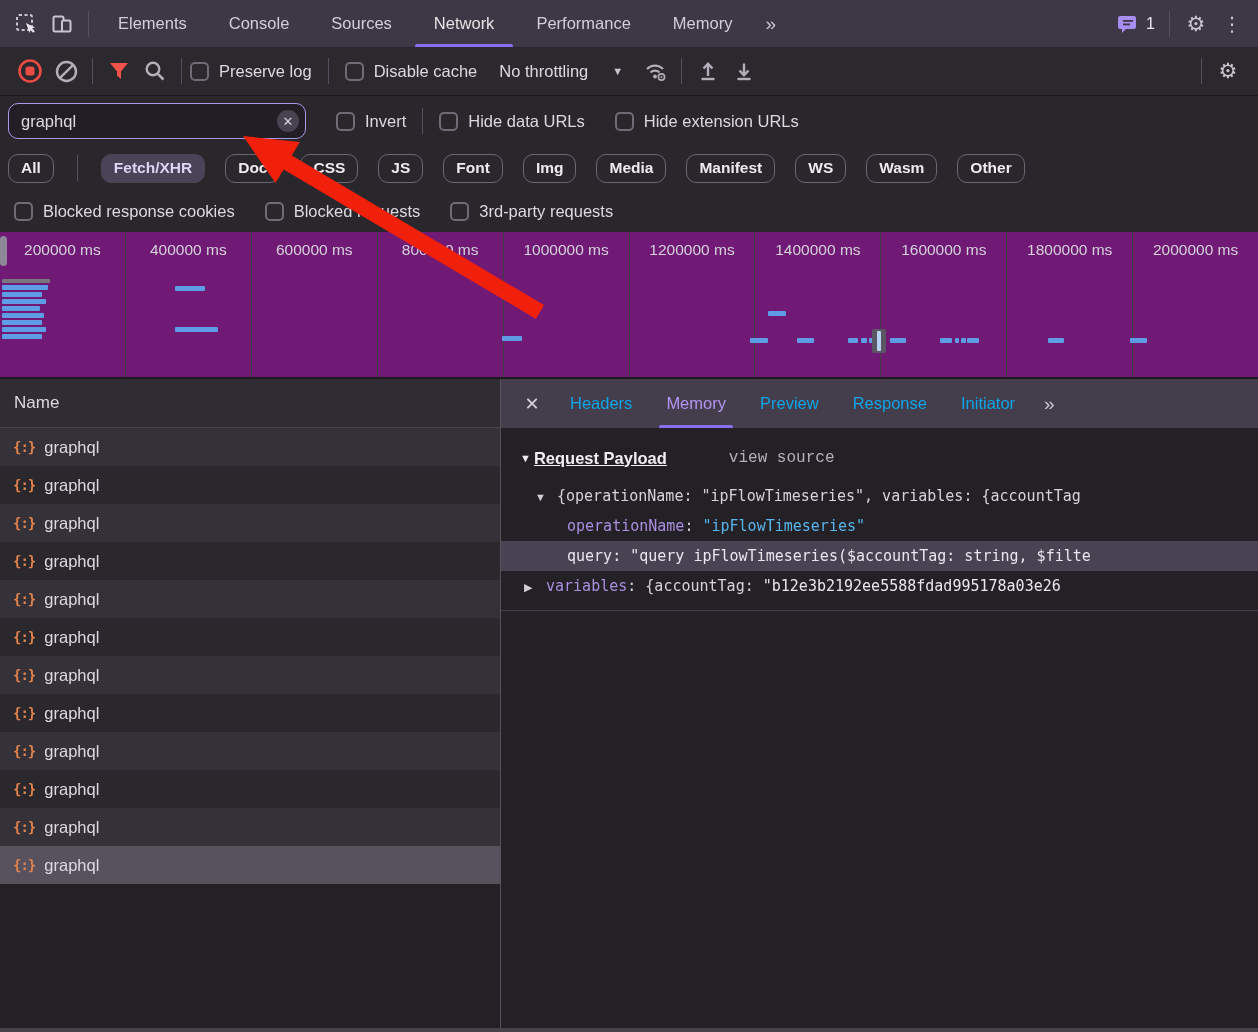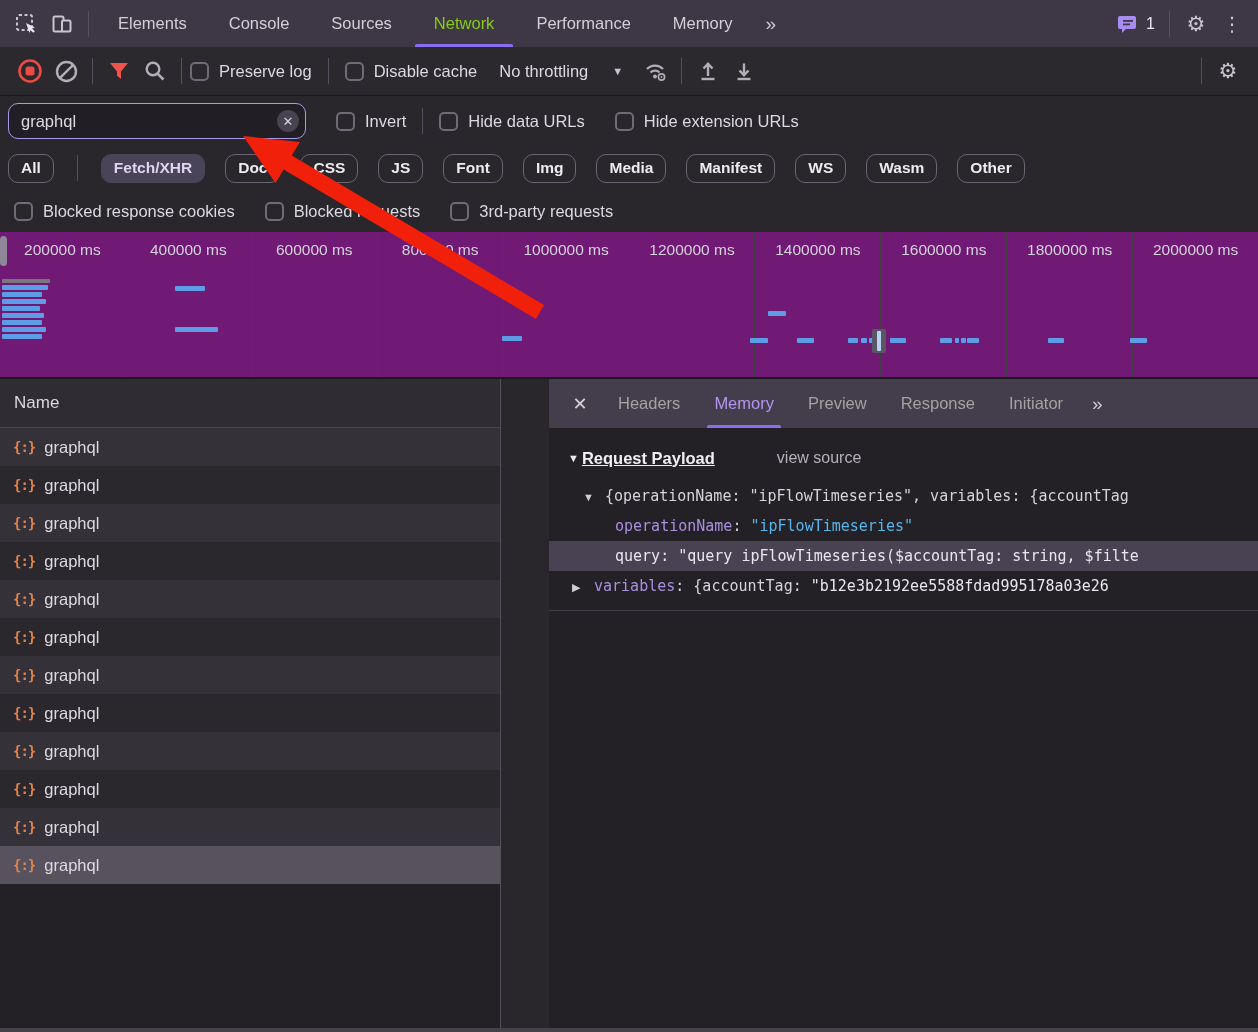--- a/index.html
+++ b/index.html
@@ -4,21 +4,21 @@
 <style>
   * { margin:0; padding:0; box-sizing:border-box; }
   html,body { width:1258px; height:1032px; }
   body { background:#29262c; font-family:"Liberation Sans", sans-serif; overflow:hidden; position:relative; }
 
   
   .topbar { height:47px; background:#3e3746; display:flex; align-items:center; padding:0 8px; }
   .icon-btn { width:36px; height:47px; display:flex; align-items:center; justify-content:center; flex-shrink:0; }
   .vdiv { width:1px; height:26px; background:#565060; margin:0 8px; flex-shrink:0; }
   .top-tab { padding:0 21px; height:47px; line-height:47px; font-size:16.5px; color:#d3cfd9; position:relative; white-space:nowrap; }
-  .top-tab.active { color:#84cc16; }
+  .top-tab.active { color:#e5e5e5; }
   .top-tab.active::after { content:""; position:absolute; left:2px; right:2px; bottom:0; height:3px; background:#8a6ef0; border-radius:2px 2px 0 0; }
   .chevrons { font-size:19px; color:#cdc9d3; padding:0 12px; letter-spacing:-2px; }
   .topbar-right { margin-left:auto; display:flex; align-items:center; }
   .msg-count { color:#e8e5ee; font-size:16px; margin:0 6px 0 4px; }
   .glyph { color:#c9c5d0; font-size:21px; }
   .dots { font-size:20px; color:#c9c5d0; padding:0 8px; }
 
   
   .toolbar { height:49px; background:#2b282e; border-bottom:1px solid #1a181c; display:flex; align-items:center; padding:0 12px; }
   .cb { width:19px; height:19px; border:2px solid #6f6b77; border-radius:5px; margin-right:10px; flex-shrink:0; background:transparent; }
@@ -47,41 +47,41 @@
   .timeline { height:147px; position:relative; background:#701a75; border-bottom:2px solid #1c1a1f; overflow:hidden; }
   .tl-cols { display:flex; height:100%; }
   .tl-col { flex:1 1 0; border-right:1px solid #413e46; padding-top:9px; text-align:center; font-size:15.5px; color:#d5d2da; overflow:hidden; white-space:nowrap; min-width:0; }
   .tl-col:last-child { border-right:none; }
   .tl-bar { position:absolute; border-radius:1px; }
   .tl-pill { position:absolute; left:0; top:4px; width:7px; height:30px; background:#8d8797; border-radius:5px; }
   .tl-marker-box { position:absolute; border-radius:2px; }
   .tl-marker-tick { position:absolute; border-radius:1px; }
 
   
-  .main { display:flex; height:649px;gap:48px; }
+  .main { display:flex; height:649px; }
   .left-panel { width:501px; flex-shrink:0; border-right:1px solid #56525c; display:flex; flex-direction:column; background:#232126; }
   .name-header { height:49px; line-height:48px; background:#2f2c33; border-bottom:1px solid #49454f; padding-left:14px; font-size:17px; color:#dcd9e0; }
   .req-row { height:38px; display:flex; align-items:center; padding-left:13px; gap:9px; font-size:16.5px; color:#dddae1; }
   .req-odd { background:#343138; }
   .req-even { background:#2a272d; }
   .req-sel { background:#57525e; }
   .req-icon { color:#e2824d; font-family:"DejaVu Sans Mono",monospace; font-size:14px; font-weight:bold; letter-spacing:-1px; }
 
   .right-panel { flex:1; min-width:0; display:flex; flex-direction:column; background:#232126; }
   .detail-tabbar { height:49px; background:#443d4b; display:flex; align-items:center; padding:0 10px; flex-shrink:0; }
   .close-btn { width:42px; height:49px; display:flex; align-items:center; justify-content:center; font-size:18px; color:#d3cfd9; }
-  .detail-tab { padding:0 17px; height:49px; line-height:49px; font-size:16.5px; color:#a3a3a3; position:relative; white-space:nowrap; }
+  .detail-tab { padding:0 17px; height:49px; line-height:49px; font-size:16.5px; color:#0ea5e9; position:relative; white-space:nowrap; }
   .detail-tab.active { color:#b495f1; }
   .detail-tab.active::after { content:""; position:absolute; left:10px; right:10px; bottom:0; height:3px; background:#8a6ef0; border-radius:2px 2px 0 0; }
 
   .payload { padding-top:13px; overflow:hidden; }
   .payload-header { display:flex; align-items:center; padding-left:19px; height:34px; }
   .rp-arrow { font-size:11px; color:#eceaef; margin-right:3px; }
   .rp-title { font-weight:bold; font-size:16.5px; color:#f0eef3;text-decoration:underline; }
-  .view-source { margin-left:62px; font-size:16px; color:#b5b1bc; }
+  .view-source { margin-left:62px; font-size:16px; color:#b5b1bc;font-family:Liberation Mono, monospace; }
   .tree { margin-top:6px; }
   .tree-row { height:30px; line-height:30px; white-space:nowrap; overflow:hidden; font-family:"DejaVu Sans Mono",monospace; font-size:15px; }
   .tree-hl { background:#494252; }
   .tree-arrow { display:inline-block; width:22px; font-size:11px; color:#d0cdd5; font-family:"Liberation Sans",sans-serif; }
   .tok-key { color:#ab8ee0; }
   .tok-str { color:#58b5ec; }
   .tok-plain { color:#d6d3da; }
   .tok-bright { color:#e9e6ee; }
   .tree-divider { height:1px; background:#44404a; margin-top:9px; }
 

